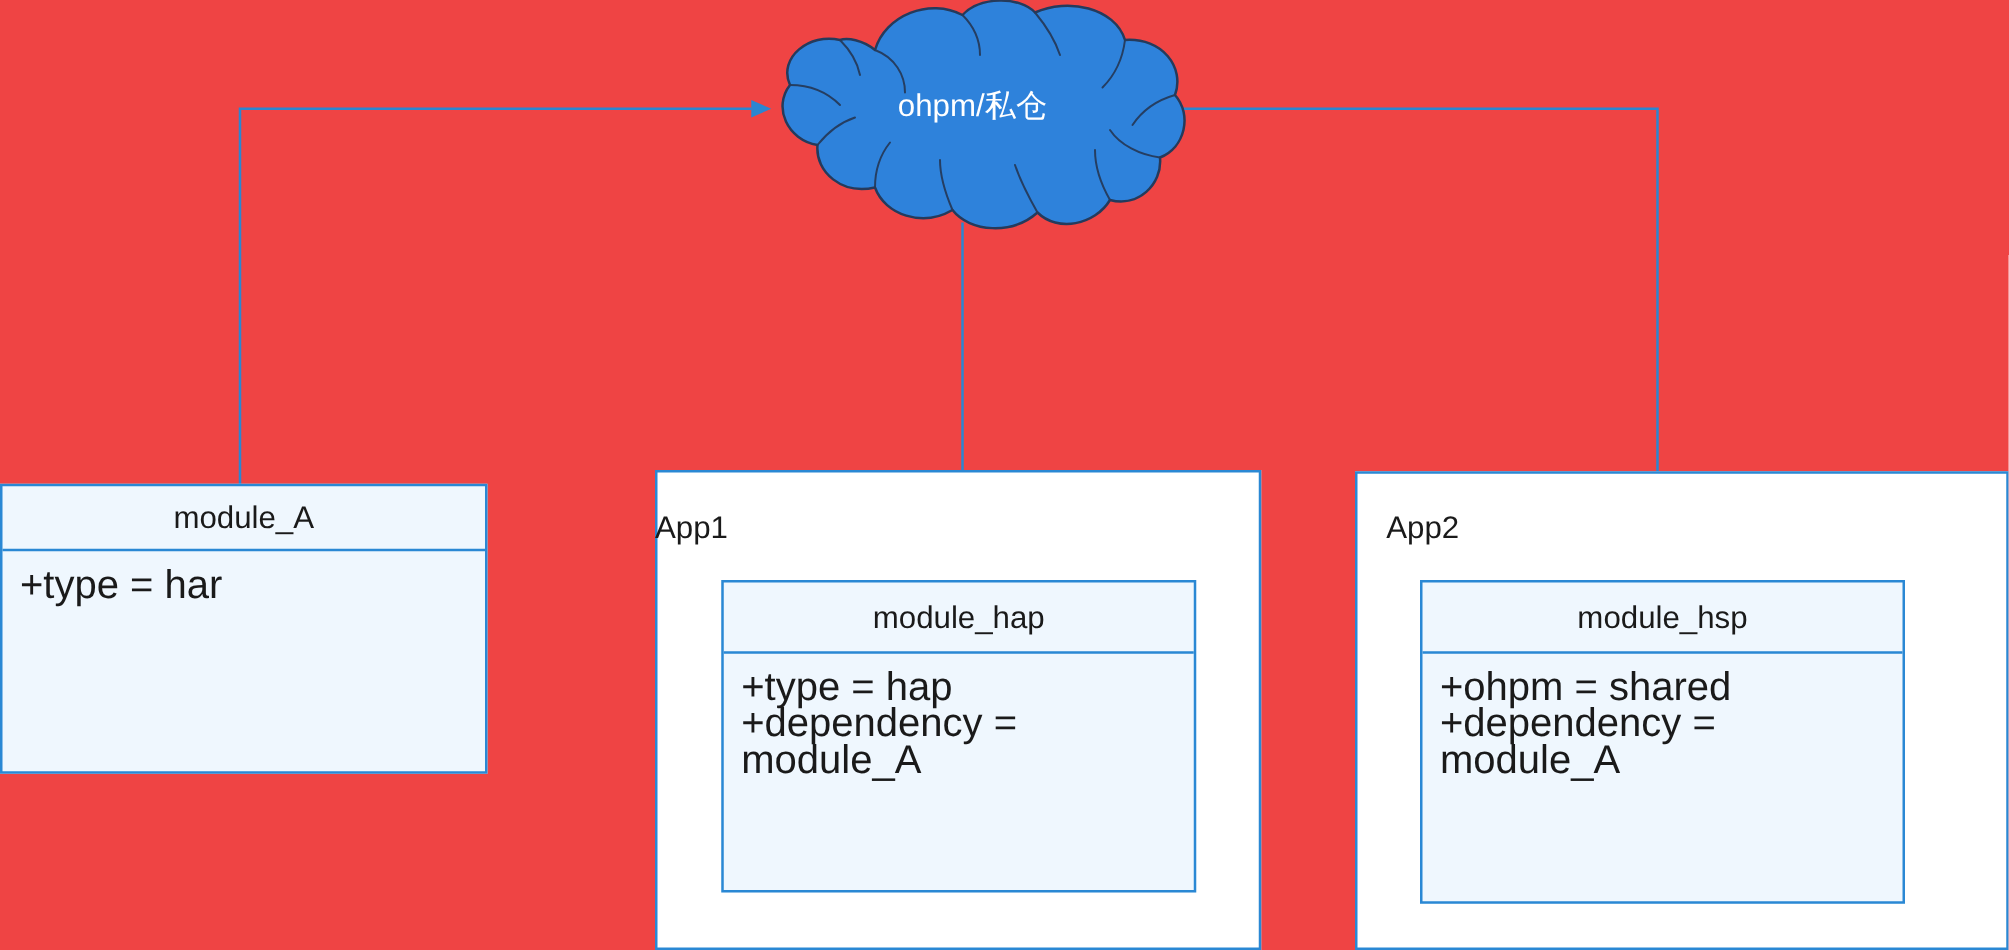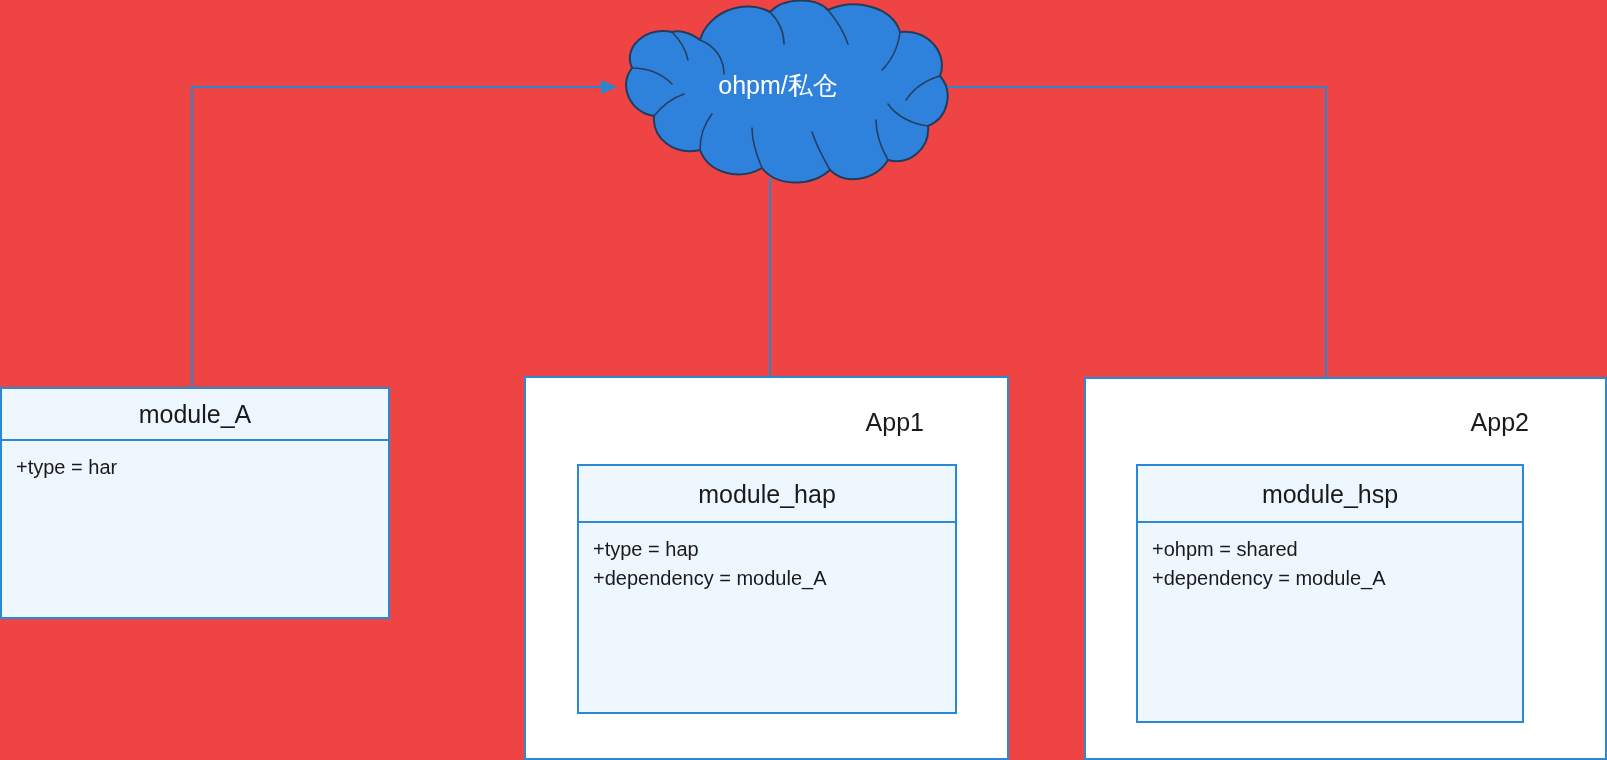--- a/index.html
+++ b/index.html
@@ -61,21 +61,21 @@
     line-height: 30px;
     border-bottom: 2px solid #2a88d4;
     display: flex;
     align-items: center;
     justify-content: center;
   }
   .uml-body {
     box-sizing: border-box;
     padding: 12px 30px 0 14px;
     color: #1a1a1a;
-    font-size: 20px;
+    font-size: 32px;
     line-height: 29px;
     white-space: pre-line;
   }
 
   
   #module-a {
     left: 0px;
     top: 387px;
     width: 390px;
     height: 232px;
@@ -97,21 +97,21 @@
     height: 384px;
   }
   #app2-frame {
     left: 1084px;
     top: 377px;
     width: 523px;
     height: 383px;
   }
   .app-label {
     position: absolute;
-    text-align: right;
+    text-align: left;
     color: #1a1a1a;
     font-size: 25px;
     line-height: 30px;
     white-space: nowrap;
   }
   #app1-label { left: 524px; top: 407px; width: 400px; }
   #app2-label { left: 1084px; top: 407px; width: 420px; padding-left: 25px; }
 
   #module-hap {
     left: 577px;

